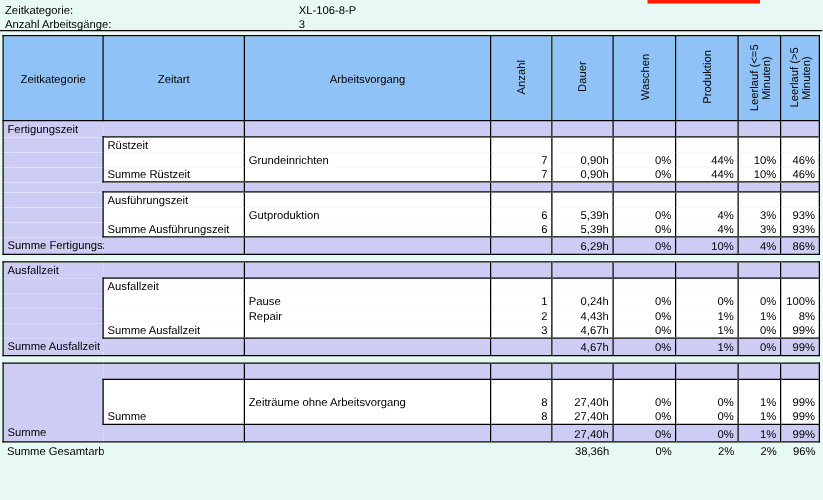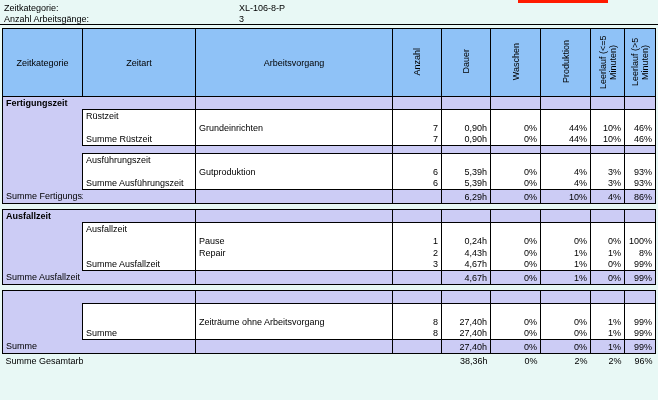--- a/index.html
+++ b/index.html
@@ -71,21 +71,20 @@
   .c6{width:50px;}
   .c7{width:34px;}
   .c8{width:31px;}
 
   .num{text-align:right;}
 
   
   tr.cat td{
     background:#ccccf5;
     height:13px;
-    font-weight:bold;
   }
 
   tr.data td{background:#ffffff;height:12px;}
   tr.spacer td{background:#ccccf5;height:8px;}
   tr.sum td{background:#ccccf5;height:14px;}
   tr.grand td{background:#e8f8f5;height:15px;border:0;}
   .bt{border-top:1px solid #000;}
   .bb{border-bottom:1px solid #000;}
   .bl{border-left:1px solid #000;}
   .br{border-right:1px solid #000;margin-left:12px;}

